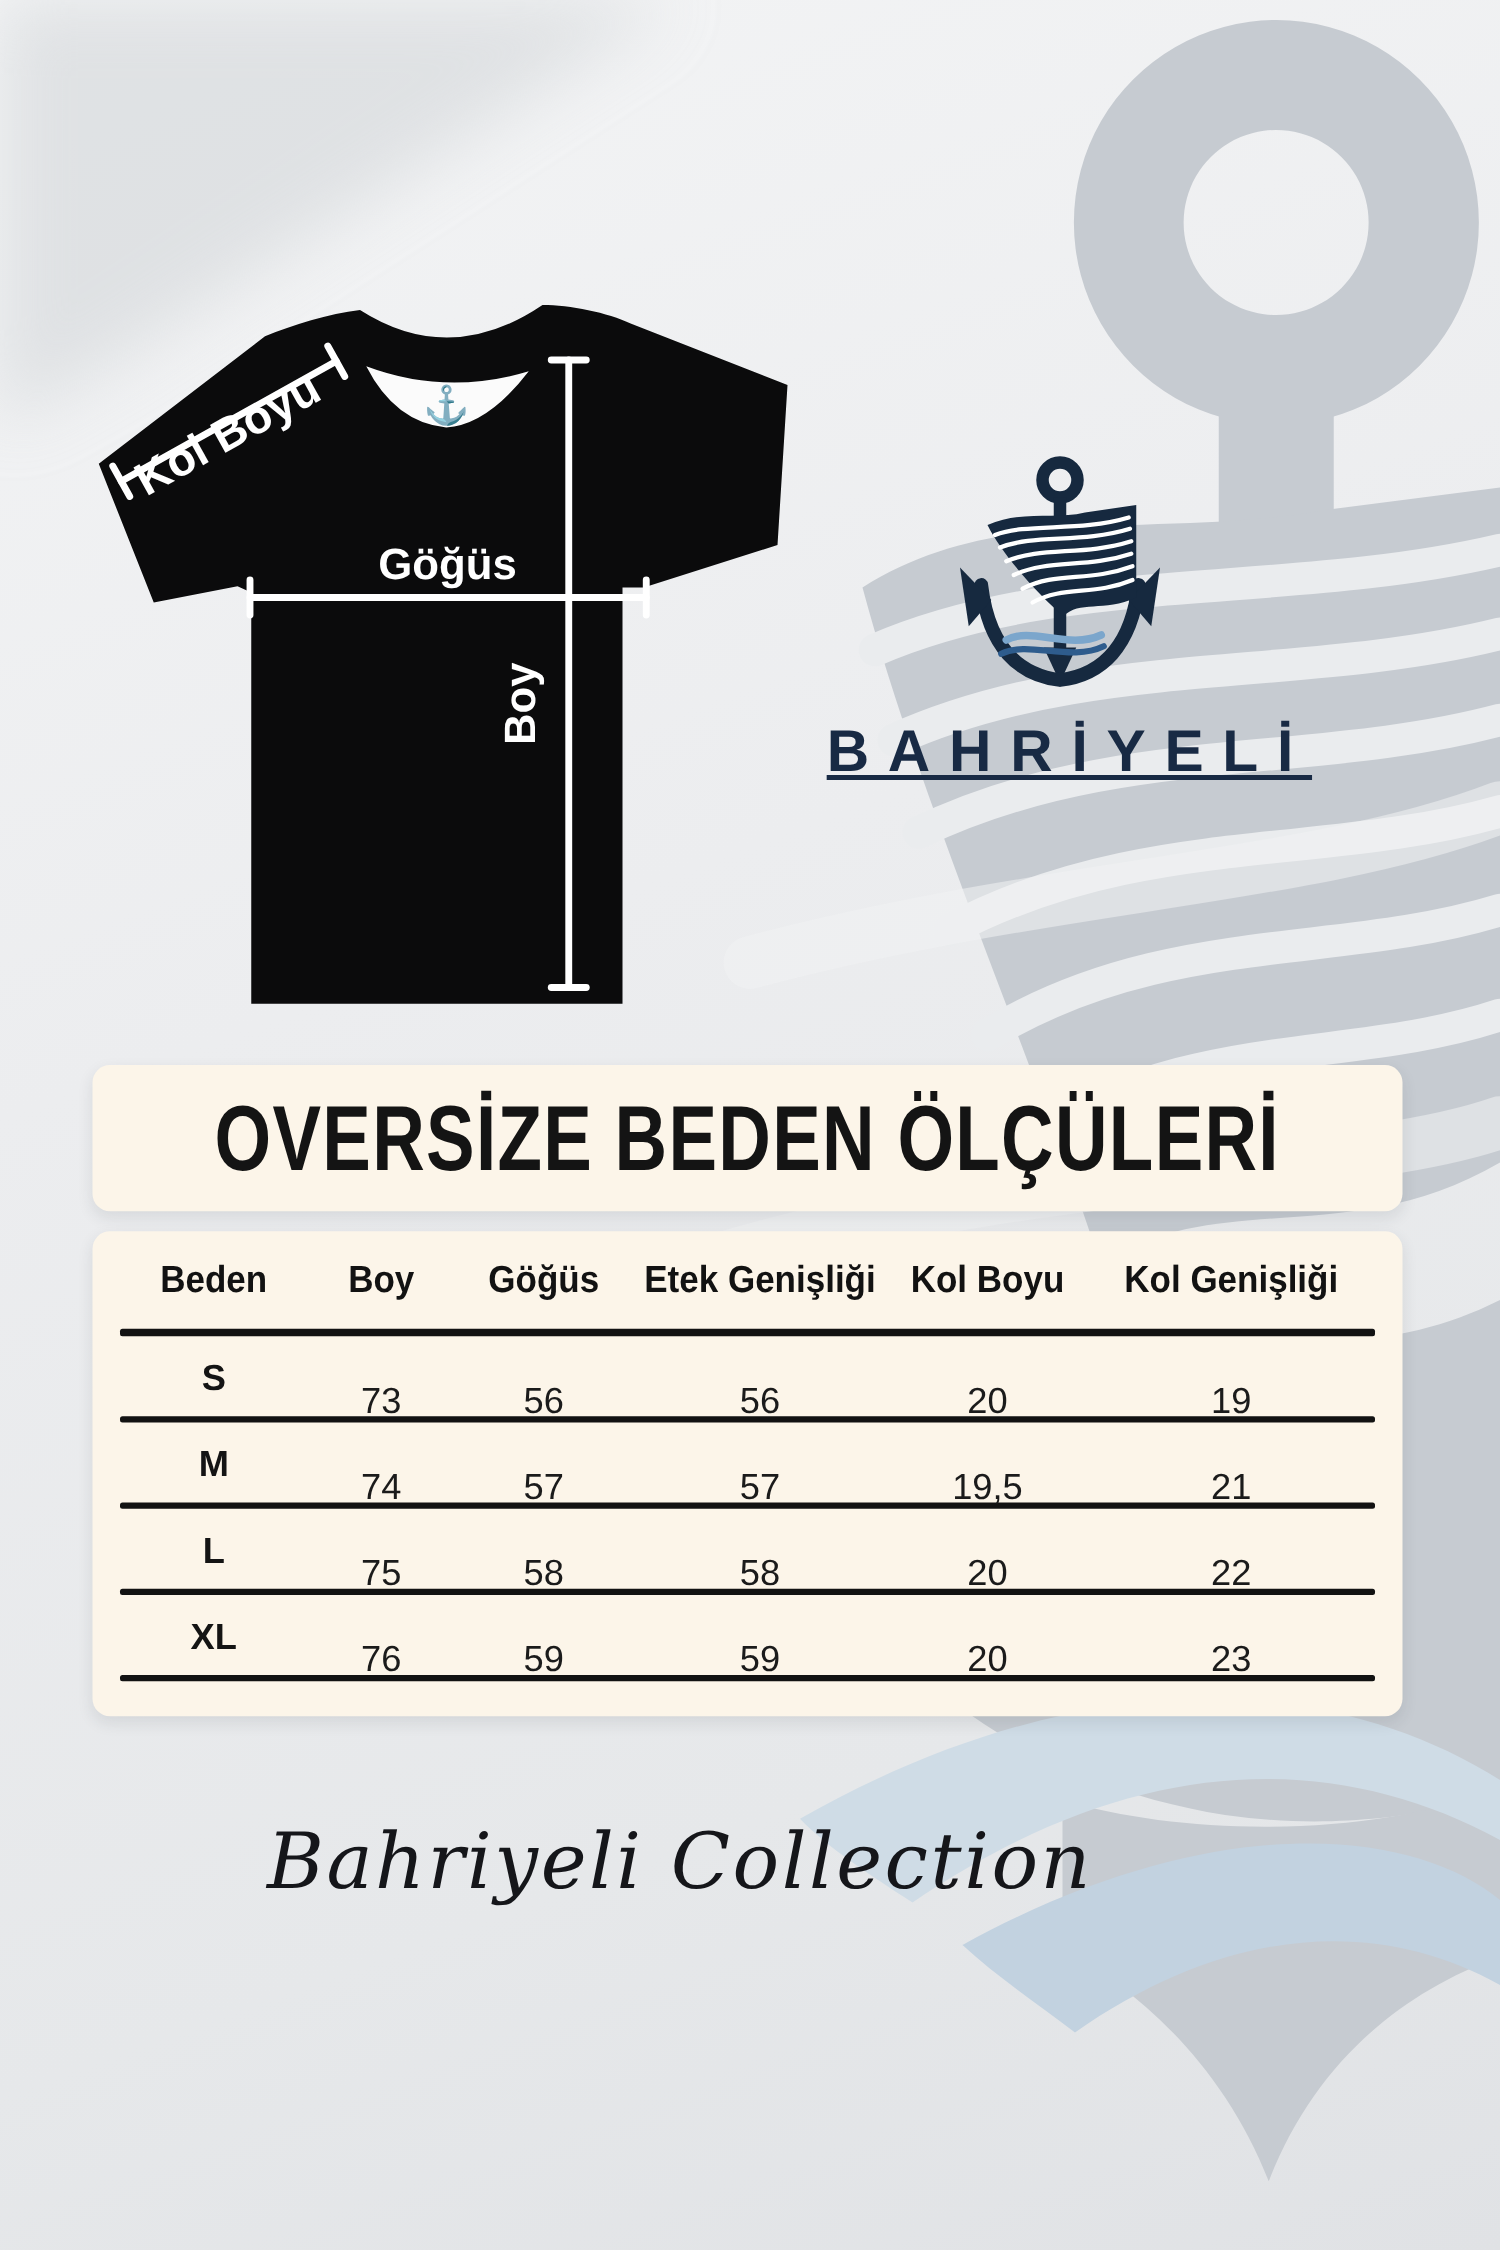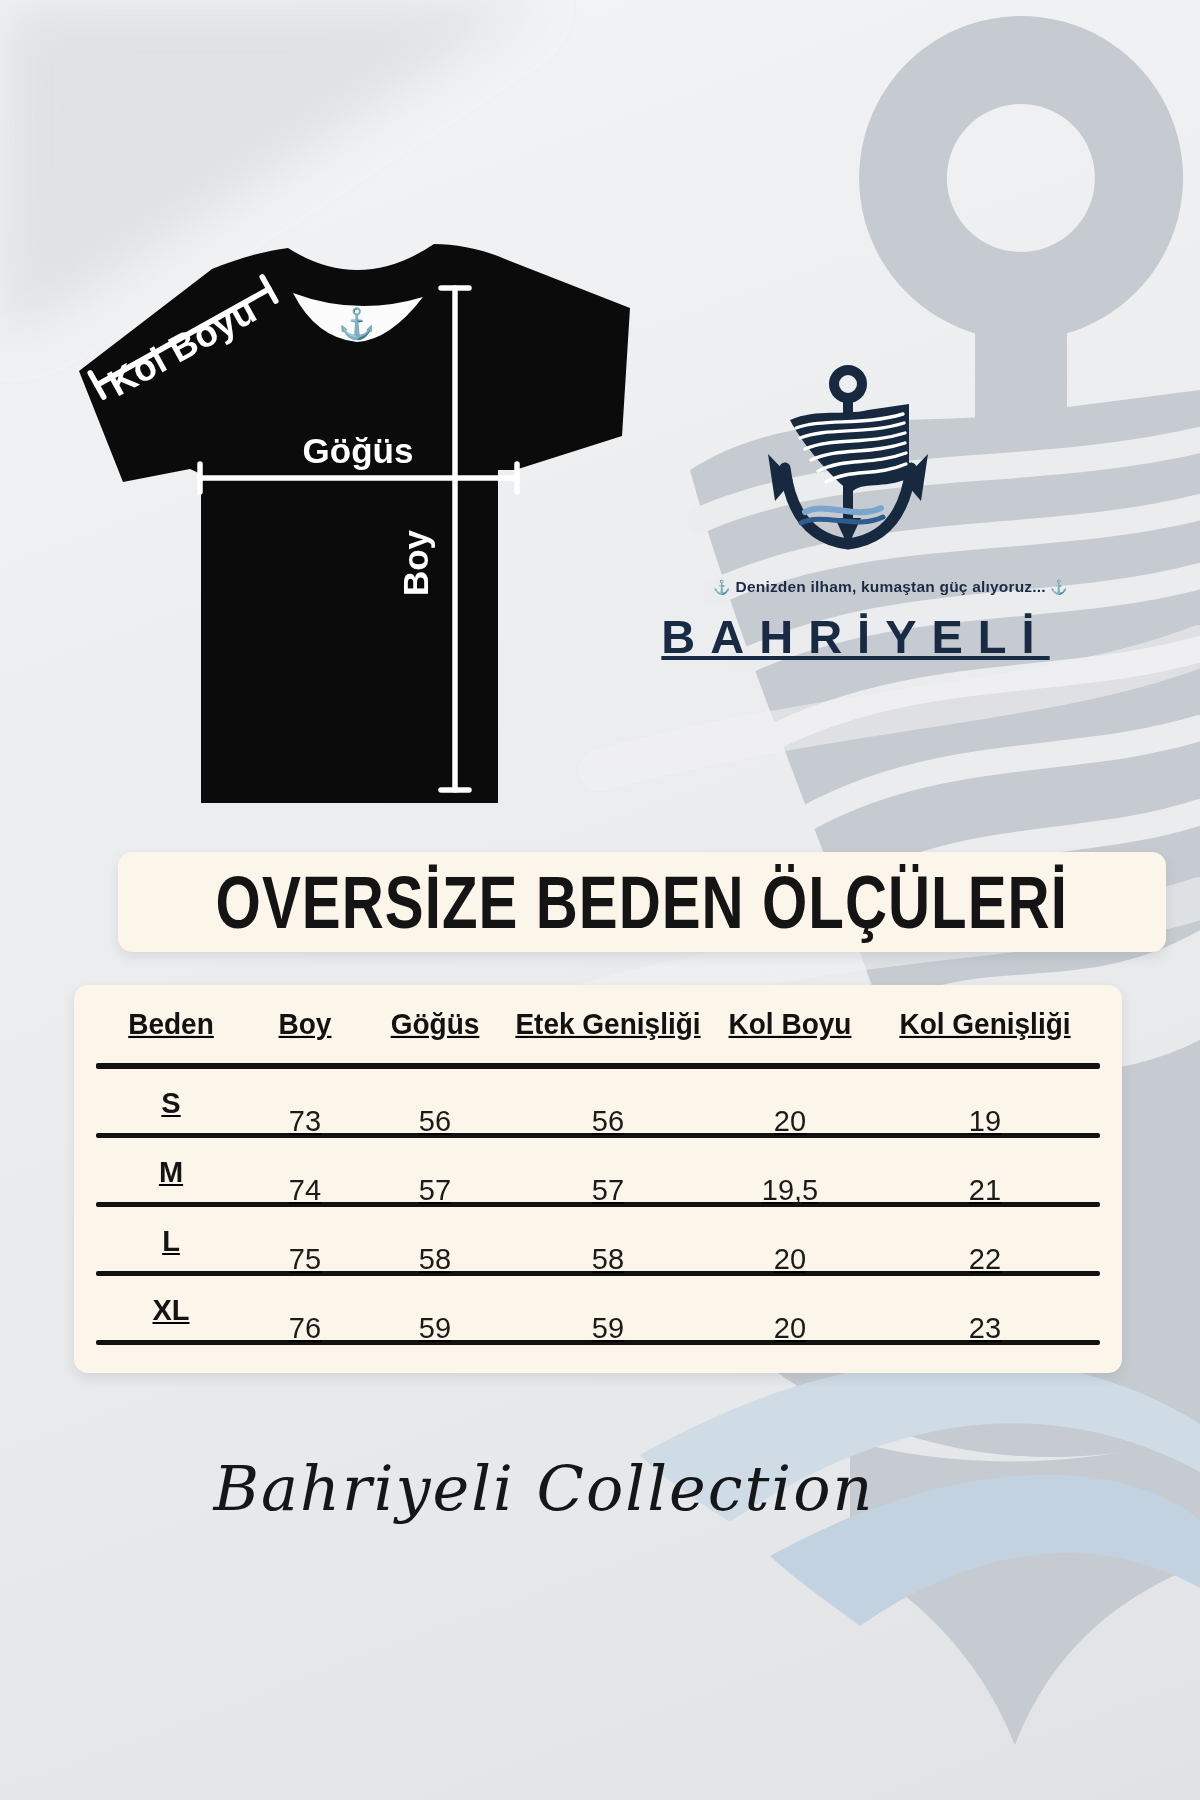--- a/index.html
+++ b/index.html
@@ -20,31 +20,31 @@
   .logo-anchor{display:block;margin:0 auto;width:170px;height:200px;}
   .tagline{margin-top:18px;padding-right:30px;text-align:right;
     font-size:15.5px;font-weight:bold;color:#1b2b45;letter-spacing:.2px;}
   .tagline .anchor-glyph{font-size:14px;}
   .brand-name{margin-top:13px;font-size:47px;font-weight:bold;color:#182a44;
     letter-spacing:15px;padding-left:15px;white-space:nowrap;text-decoration:underline;}
   .brand-collection{margin-top:4px;font-size:20px;font-weight:bold;color:#8b8e92;
     letter-spacing:10px;padding-left:10px;}
 
   
-  .banner{position:absolute;left:74px;top:852px;width:1048px;height:100px;
+  .banner{position:absolute;left:74px;top:852px;width:1048px;height:117px;
     background:#fcf5e9;border-radius:14px;display:flex;align-items:center;justify-content:center;
-    box-shadow:0 5px 12px rgba(40,45,55,.10);margin-left:44px;}
+    box-shadow:0 5px 12px rgba(40,45,55,.10);}
   .banner-title{display:inline-block;font-size:56px;font-weight:800;color:#141414;
     letter-spacing:1px;transform:scale(1.04,1.32);white-space:nowrap;}
 
   
   .size-card{position:absolute;left:74px;top:985px;width:1048px;height:388px;
     background:#fcf5e9;border-radius:14px;box-shadow:0 5px 12px rgba(40,45,55,.10);
     padding:0 22px;box-sizing:border-box;}
-  .t-row{display:grid;grid-template-columns:150px 118px 142px 204px 160px 230px;align-items:center;text-decoration:underline;}
+  .t-row{display:grid;grid-template-columns:150px 118px 142px 204px 160px 230px;align-items:center;}
   .t-head{height:78px;}
   .t-head .t-cell{font-size:28px;font-weight:bold;color:#121212;transform:scaleY(1.08);}
   .t-body{height:64px;}
   .t-cell{text-align:center;}
   .t-size{font-size:29px;font-weight:bold;color:#141414;}
   .t-val{font-size:29px;font-weight:normal;color:#1b1b1b;margin-top:36px;}
   .t-line{height:5px;background:#121212;border-radius:2px;}
   .t-line.thick{height:6px;}
 
   
@@ -132,25 +132,20 @@
         <path d="M 33,68 C 60,58 100,66 140,54"></path>
         <path d="M 37,78 C 65,67 102,75 141,63"></path>
         <path d="M 42,89 C 70,77 104,85 142,73"></path>
         <path d="M 48,100 C 76,87 106,95 142,83"></path>
         <path d="M 55,111 C 82,97 108,106 143,93"></path>
         <path d="M 63,122 C 88,108 112,117 143,104"></path>
       </g>
       <path d="M 42,152 C 62,141 92,160 118,148" fill="none" stroke="#7ba6cc" stroke-width="6" stroke-linecap="round"></path>
       <path d="M 38,163 C 60,152 93,170 120,157" fill="none" stroke="#2e5c8d" stroke-width="5" stroke-linecap="round"></path>
     </svg>
-    <div class="tagline">
-      <span class="anchor-glyph">⚓</span>
-      <span>Denizden ilham, kumaştan güç alıyoruz...</span>
-      <span class="anchor-glyph">⚓</span>
-    </div>
     <div class="brand-name">BAHRİYELİ</div>
   </div>
 
   <div class="banner">
     <span class="banner-title">OVERSİZE BEDEN ÖLÇÜLERİ</span>
   </div>
 
   <div class="size-card">
     <div class="t-row t-head">
       <div class="t-cell">Beden</div>

